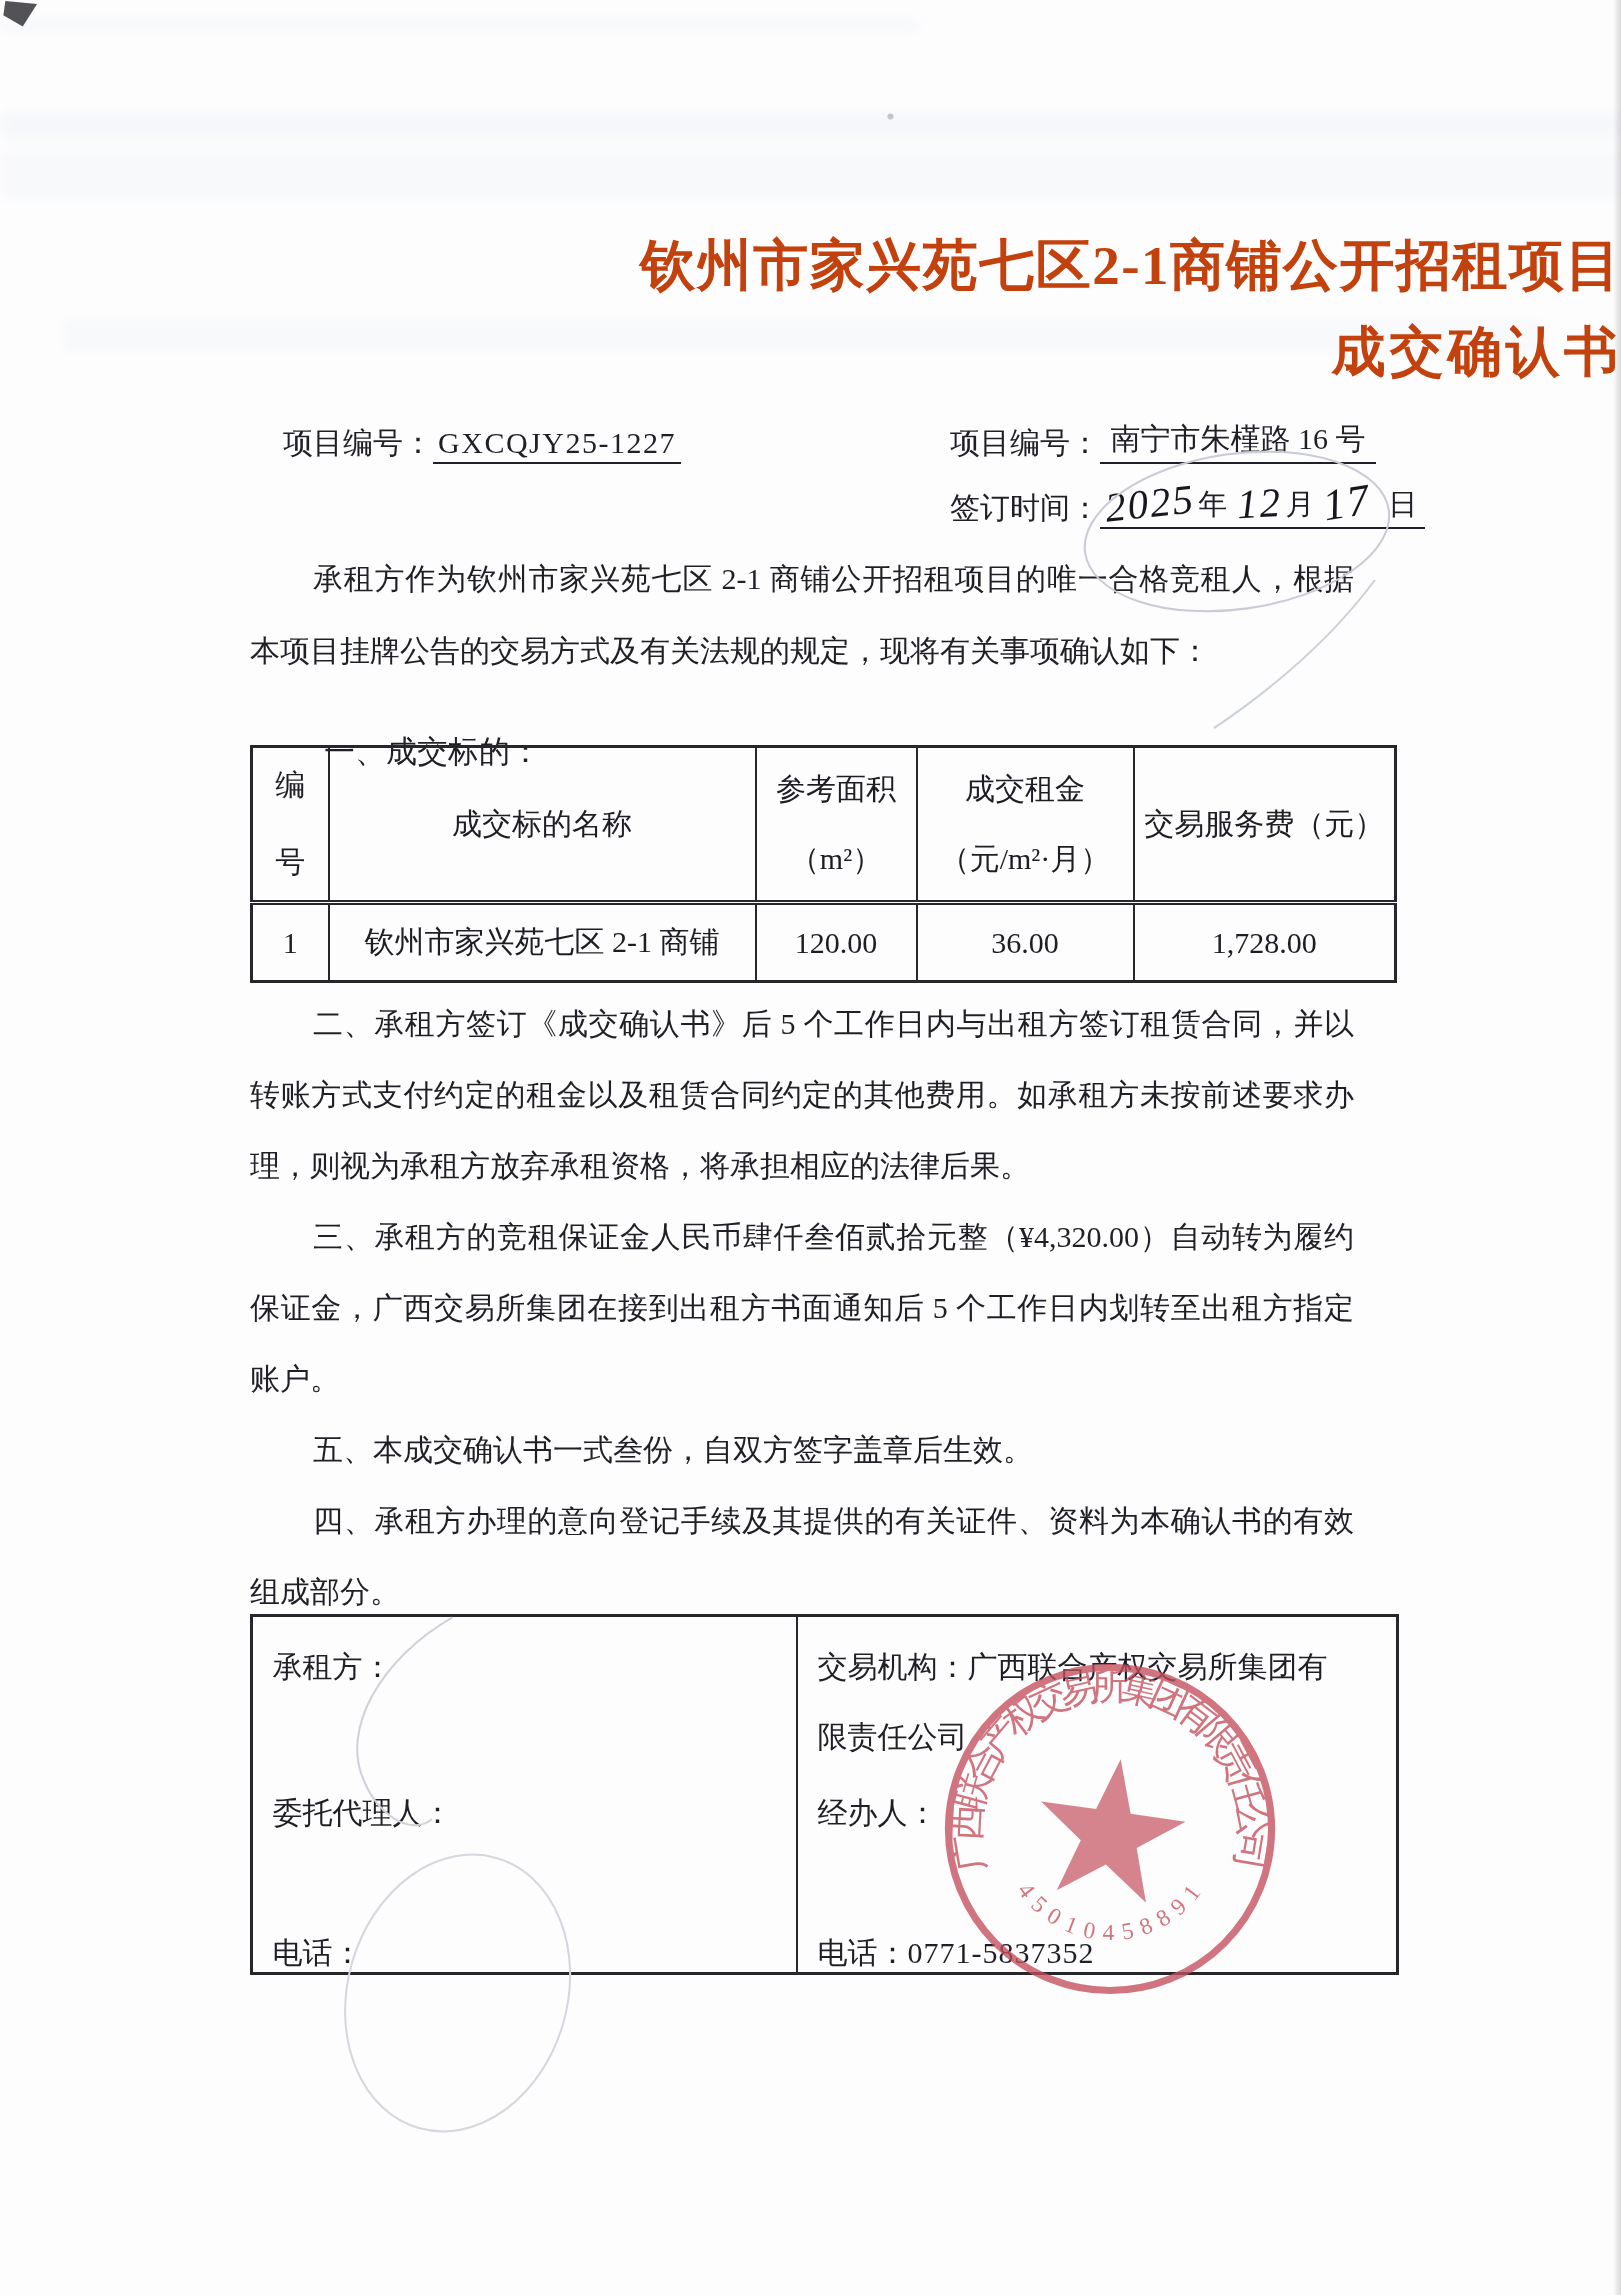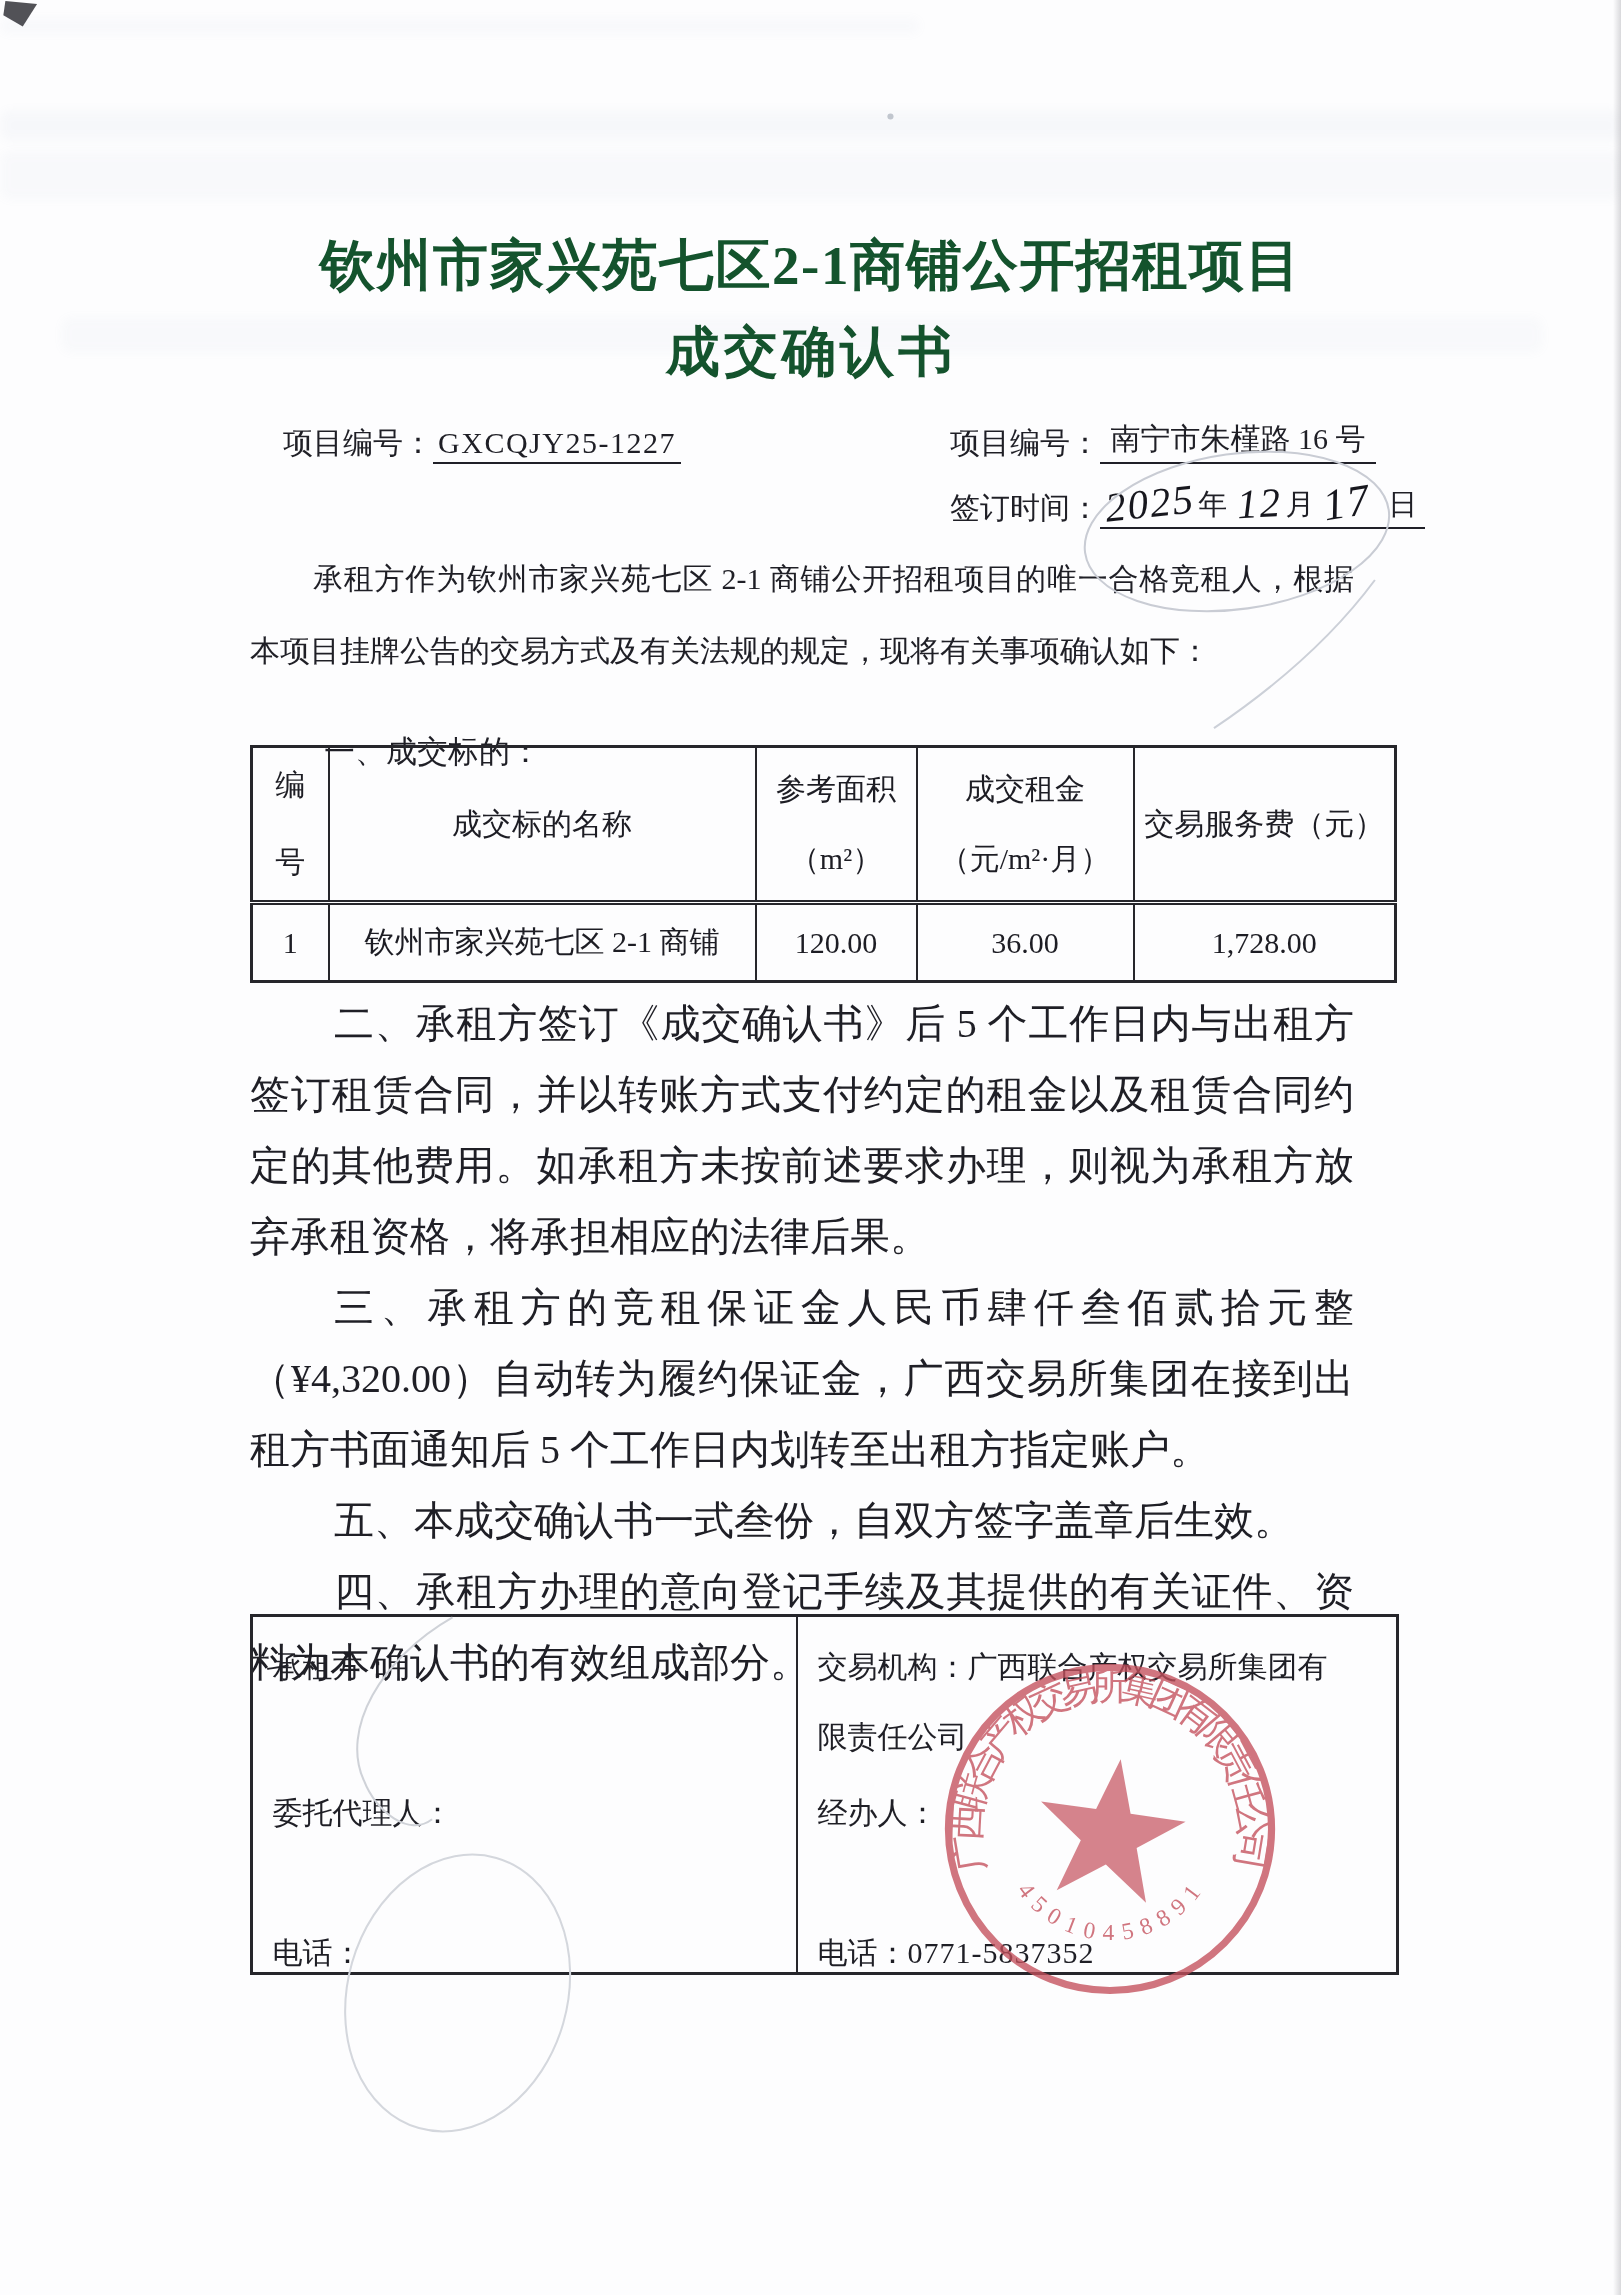--- a/index.html
+++ b/index.html
@@ -11,21 +11,21 @@
   .page {
     position:relative; width:1622px; height:2295px;
     background:#fdfdfe; overflow:hidden; color:#1f1f26;
   }
   
   .noise { position:absolute; background:#8fa0bd; opacity:0.05; filter:blur(4.6px); border-radius:10.2px; }
   .edge-shade {
     position:absolute; right:0; top:0; width:9.2px; height:100%;
     background:linear-gradient(to right, rgba(0,0,0,0), rgba(90,90,100,0.25));
   }
-  .title { position:absolute; left:0; width:100%; text-align:center; font-weight:700; color:#14532d; }
+  .title { position:absolute; left:0; width:100%; text-align:right; font-weight:700; color:#c2410c; }
   .title1 { top:229px; font-size:55px; letter-spacing:1.5px; }
   .title2 { top:316px; font-size:54px; letter-spacing:4.1px; }
 
   .meta-row { position:absolute; width:100%; height:44px; font-size:30px;margin-left:16px; }
   .meta-row .ml { position:absolute; left:267px; bottom:0; }
   .meta-row .mr { position:absolute; left:934px; bottom:0; }
   .row1 { top:420px; }
   .row2 { top:485px; }
   .u {
     display:inline-block; border-bottom:2px solid #202028;
@@ -57,21 +57,21 @@
   }
   table.deal, table.deal th, table.deal td { border:2px solid #26262b; }
   table.deal { border-width:3.6px; }
   table.deal th { font-weight:400; height:152px; border-bottom:5.6px double #26262b; padding:0; }
   table.deal td { height:75px; text-align:center; padding:0; }
   .stack { display:flex; flex-direction:column; justify-content:center; align-items:center; gap:29px; }
   .stack-no { gap:36px; }
 
   .clauses {
     position:absolute; left:250px; top:988px; width:1104px;
-    font-size:40px; line-height:71px; text-align:justify;
+    font-size:30px; line-height:71px; text-align:justify;
   }
   .clauses p { margin:0; text-indent:2.1em; }
 
   .sig {
     position:absolute; left:250px; top:1614px; width:1143px; height:355px;
     border:3.6px solid #26262b; font-size:30px;
   }
   .sig-left  { position:absolute; left:0; top:0; bottom:0; width:543px; border-right:2px solid #26262b; }
   .sig-right { position:absolute; left:545px; top:0; bottom:0; right:0;border-radius:29px; }
   .sig .cellline { position:absolute; left:19.4px; white-space:nowrap; }

